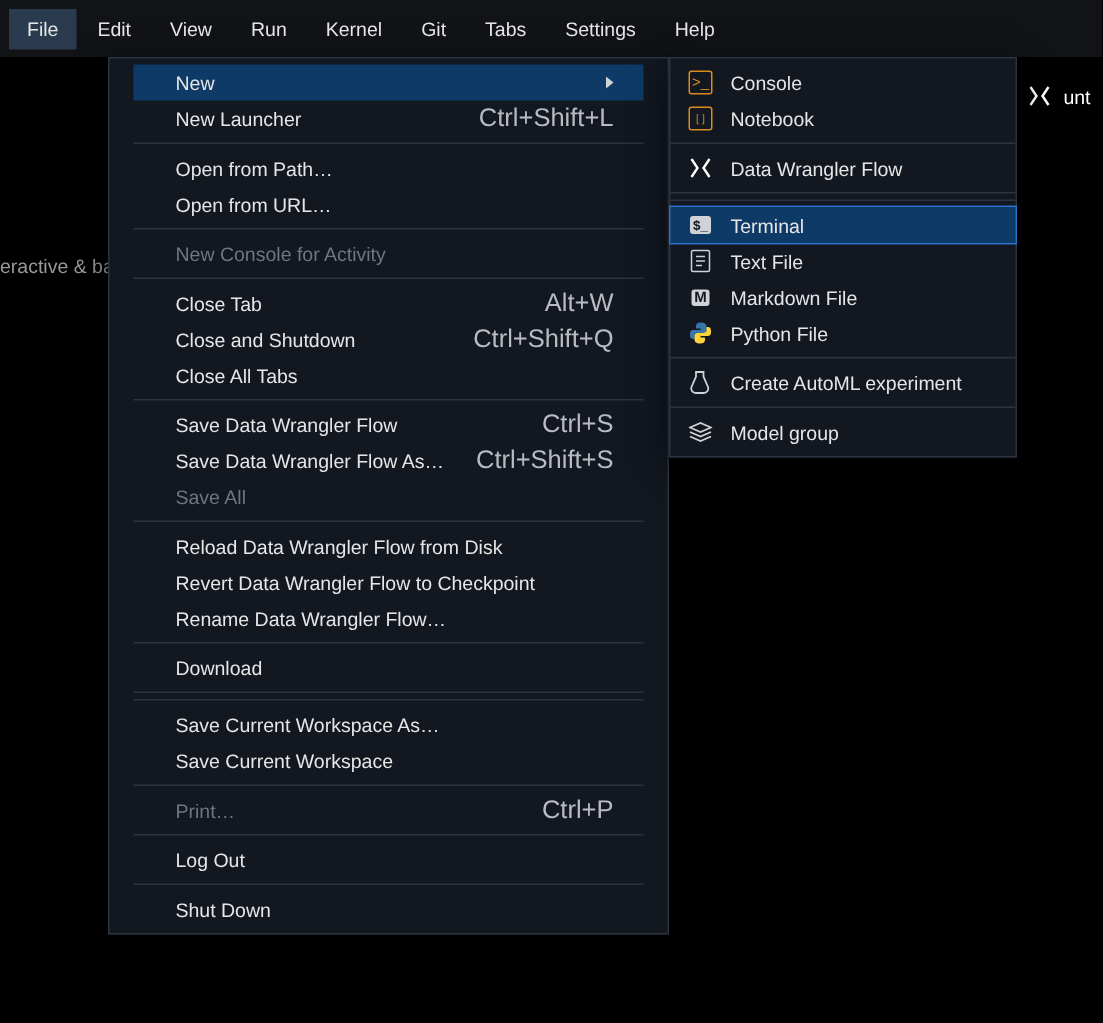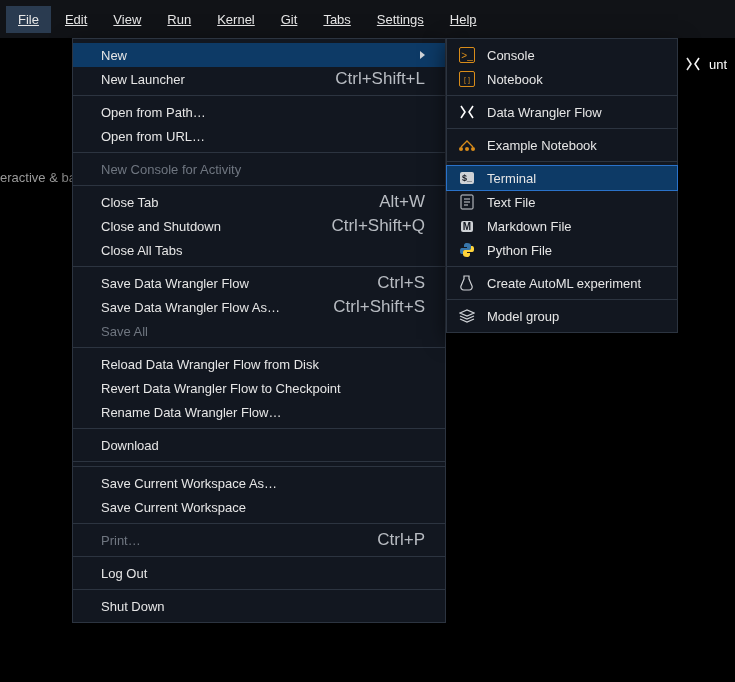--- a/index.html
+++ b/index.html
@@ -21,21 +21,20 @@
     padding: 0 6px;
     gap: 2px;
     position: relative;
     z-index: 5;
   }
   .menubar-item {
     padding: 6px 12px;
     color: #e6e6e6;
     cursor: pointer;
     border-radius: 0;
-    text-decoration: underline;
   }
   .menubar-item.active {
     background: #2a3b50;
   }
   .bg-tab {
     position: absolute;
     right: 0;
     top: 46px;
     display: flex;
     align-items: center;
@@ -53,21 +52,21 @@
   }
   .dropdown {
     position: absolute;
     left: 72px;
     top: 38px;
     width: 374px;
     background: #121720;
     border: 1px solid #2c3440;
     box-shadow: 0 6px 20px rgba(0,0,0,0.6);
     z-index: 10;
-    padding: 4px 0;
+    padding: 4px 16px;
   }
   .menu-sep {
     height: 1px;
     background: #2c3440;
     margin: 4px 0;
   }
   .menu-item {
     display: flex;
     align-items: center;
     justify-content: space-between;
@@ -250,31 +249,20 @@
     <div class="menu-sep"></div>
     <div class="sub-item">
       <span class="icon-box">
         <svg width="16" height="16" viewBox="0 0 16 16">
           <path d="M2 2 L6 8 L2 14 M14 2 L10 8 L14 14" stroke="#fff" stroke-width="1.6" fill="none"></path>
         </svg>
       </span>
       <span>Data Wrangler Flow</span>
     </div>
     <div class="menu-sep"></div>
-    <div class="sub-item">
-      <span class="icon-box">
-        <svg width="18" height="14" viewBox="0 0 18 14">
-          <circle cx="3" cy="11" r="2" fill="#d88c1a"></circle>
-          <circle cx="9" cy="11" r="2" fill="#d88c1a"></circle>
-          <circle cx="15" cy="11" r="2" fill="#d88c1a"></circle>
-          <path d="M3 9 L9 3 L15 9" stroke="#d88c1a" stroke-width="1.3" fill="none"></path>
-        </svg>
-      </span>
-      <span>Example Notebook</span>
-    </div>
     <div class="menu-sep"></div>
     <div class="sub-item active">
       <span class="icon-box">
         <span style="background:#cfd2d6;color:#121720;font-size:9px;padding:1px 2px;border-radius:2px;font-weight:bold;">$_</span>
       </span>
       <span>Terminal</span>
     </div>
     <div class="sub-item">
       <span class="icon-box">
         <svg width="14" height="16" viewBox="0 0 14 16">

